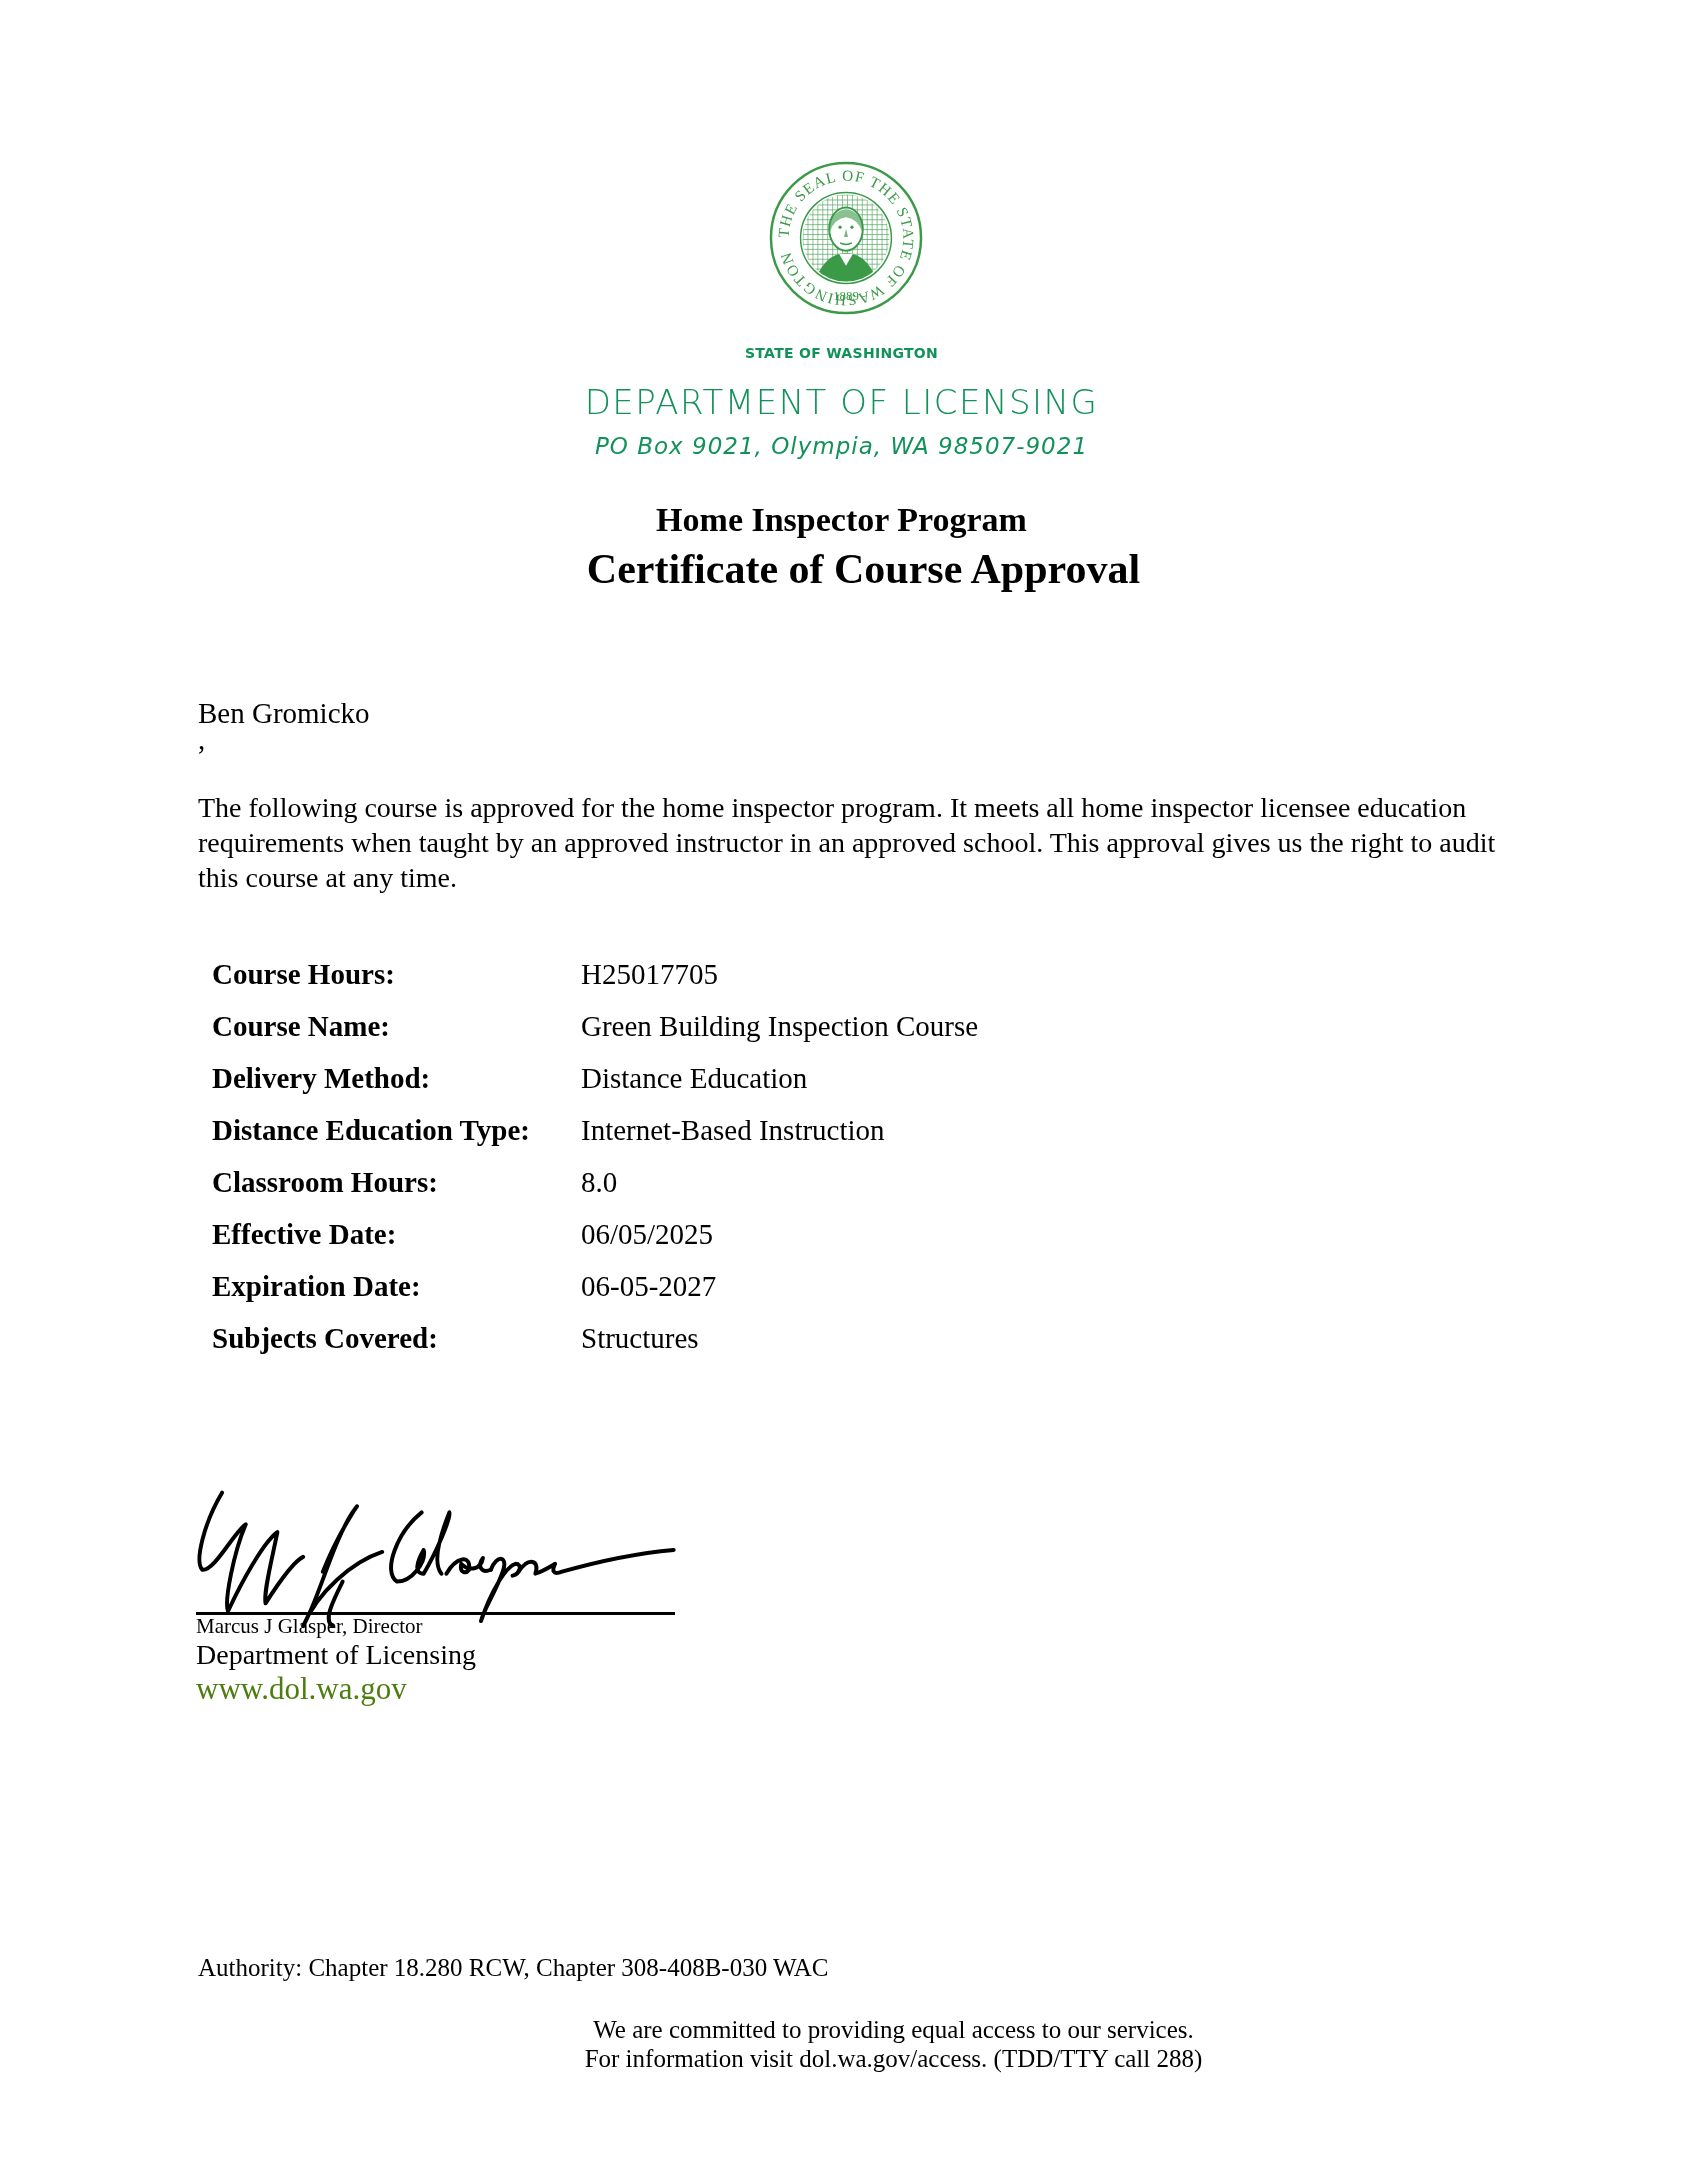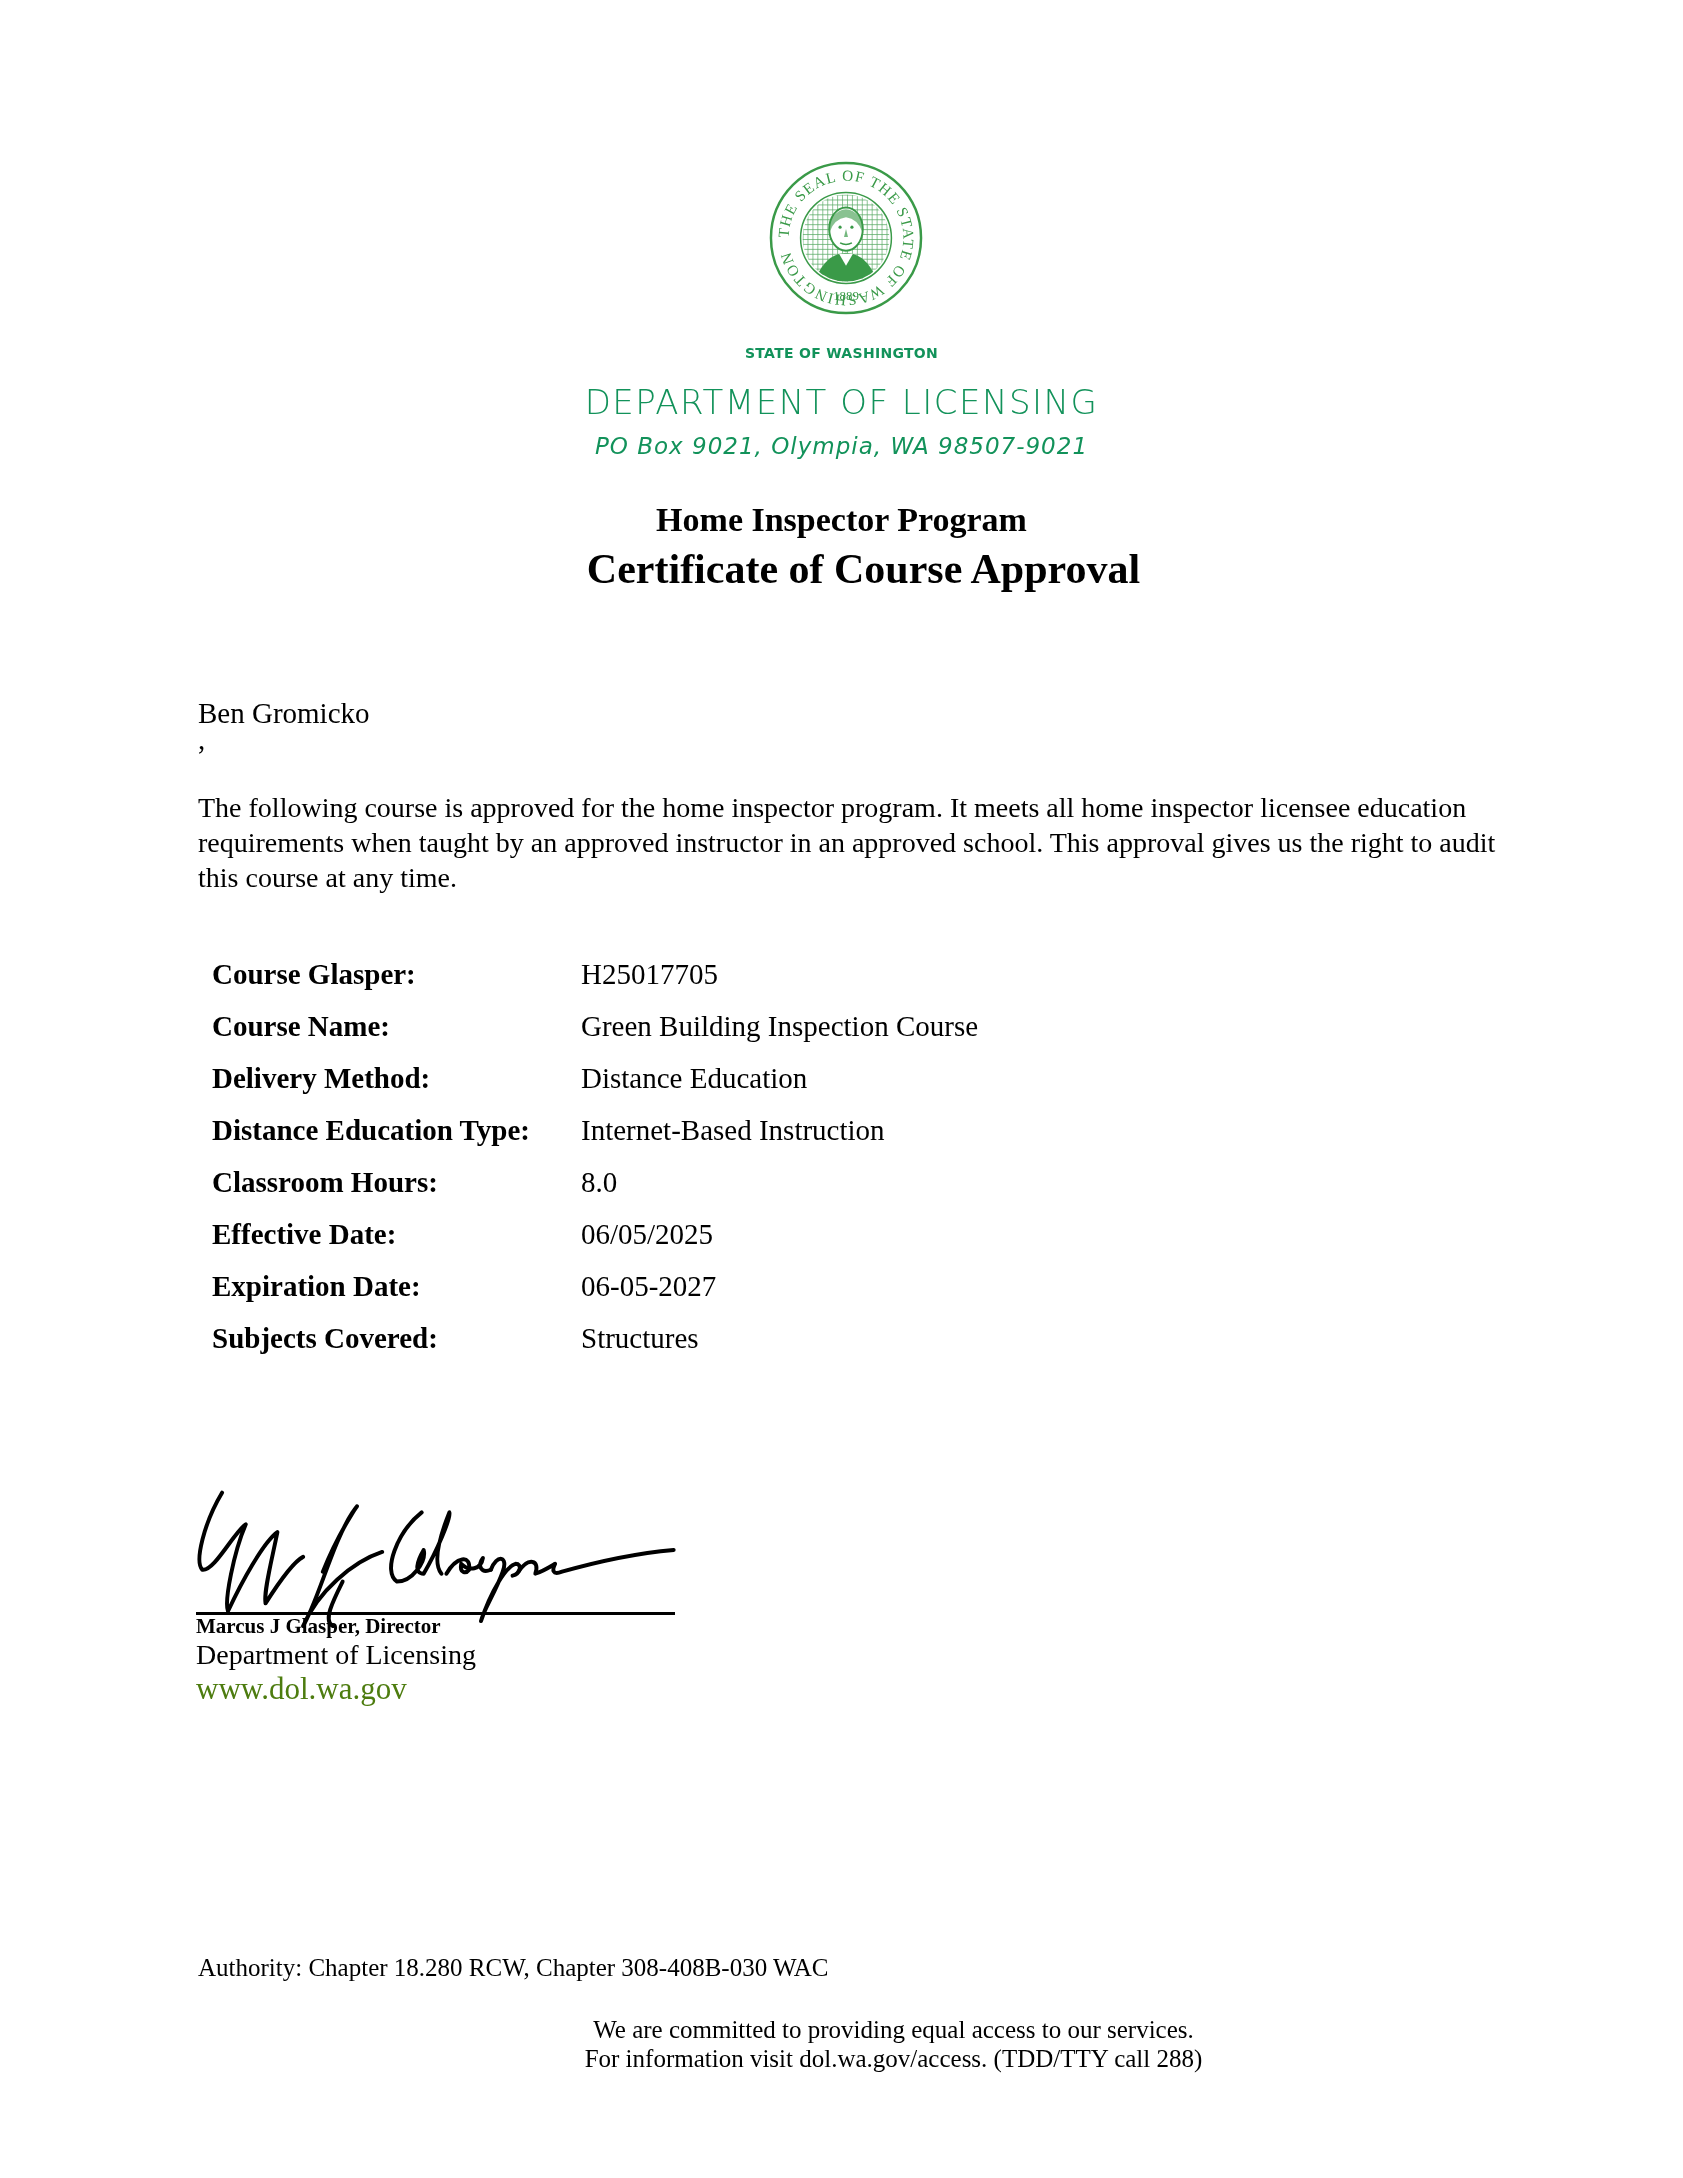--- a/index.html
+++ b/index.html
@@ -14,21 +14,21 @@
   .cert { top: 545px; font-size: 42px; padding-left: 22px; }
   .recipient { position: absolute; left: 198px; top: 653px; font-size: 29px; margin-top: 44px; }
   .comma { position: absolute; left: 198px; top: 723px; font-size: 29px; }
   .intro { position: absolute; left: 198px; top: 790px; width: 1307px; font-size: 28px; line-height: 35px; }
   .details { position: absolute; left: 212px; top: 958px; }
   .detail-row { position: relative; height: 52px; font-size: 29px; }
   .detail-label { position: absolute; left: 0; top: 0; font-weight: bold; white-space: nowrap; }
   .detail-value { position: absolute; left: 369px; top: 0; white-space: nowrap; }
   .signature { position: absolute; left: 194px; top: 1463px; width: 485px; height: 149px; }
   .sig-line { position: absolute; left: 196px; top: 1612px; width: 479px; height: 3px; background: #000; }
-  .signer { position: absolute; left: 196px; top: 1614px; font-size: 21px; font-weight: bold; }
+  .signer { position: absolute; left: 196px; top: 1614px; font-size: 21px; font-weight: normal; }
   .sig-dept { position: absolute; left: 196px; top: 1639px; font-size: 28px; }
   .sig-link { position: absolute; left: 196px; top: 1671px; font-size: 31px; color: #4d7c0f; }
   .authority { position: absolute; left: 198px; top: 1954px; font-size: 25px; }
   .access { position: absolute; left: 0; width: 1460px; padding-left: 327px; box-sizing: border-box; text-align: center; font-size: 25px; }
   .access1 { top: 2016px; }
   .access2 { top: 2045px; }
 </style>
 </head>
 <body>
 
@@ -70,21 +70,21 @@
 <div class="title-block program">Home Inspector Program</div>
 <div class="title-block cert">Certificate of Course Approval</div>
 
 <div class="recipient">Ben Gromicko</div>
 <div class="comma">,</div>
 
 <div class="intro">The following course is approved for the home inspector program. It meets all home inspector licensee education requirements when taught by an approved instructor in an approved school. This approval gives us the right to audit this course at any time.</div>
 
 <div class="details">
   <div class="detail-row">
-    <span class="detail-label">Course Glasper:</span>
+    <span class="detail-label">Course Hours:</span>
     <span class="detail-value">H25017705</span>
   </div>
   <div class="detail-row">
     <span class="detail-label">Course Name:</span>
     <span class="detail-value">Green Building Inspection Course</span>
   </div>
   <div class="detail-row">
     <span class="detail-label">Delivery Method:</span>
     <span class="detail-value">Distance Education</span>
   </div>

